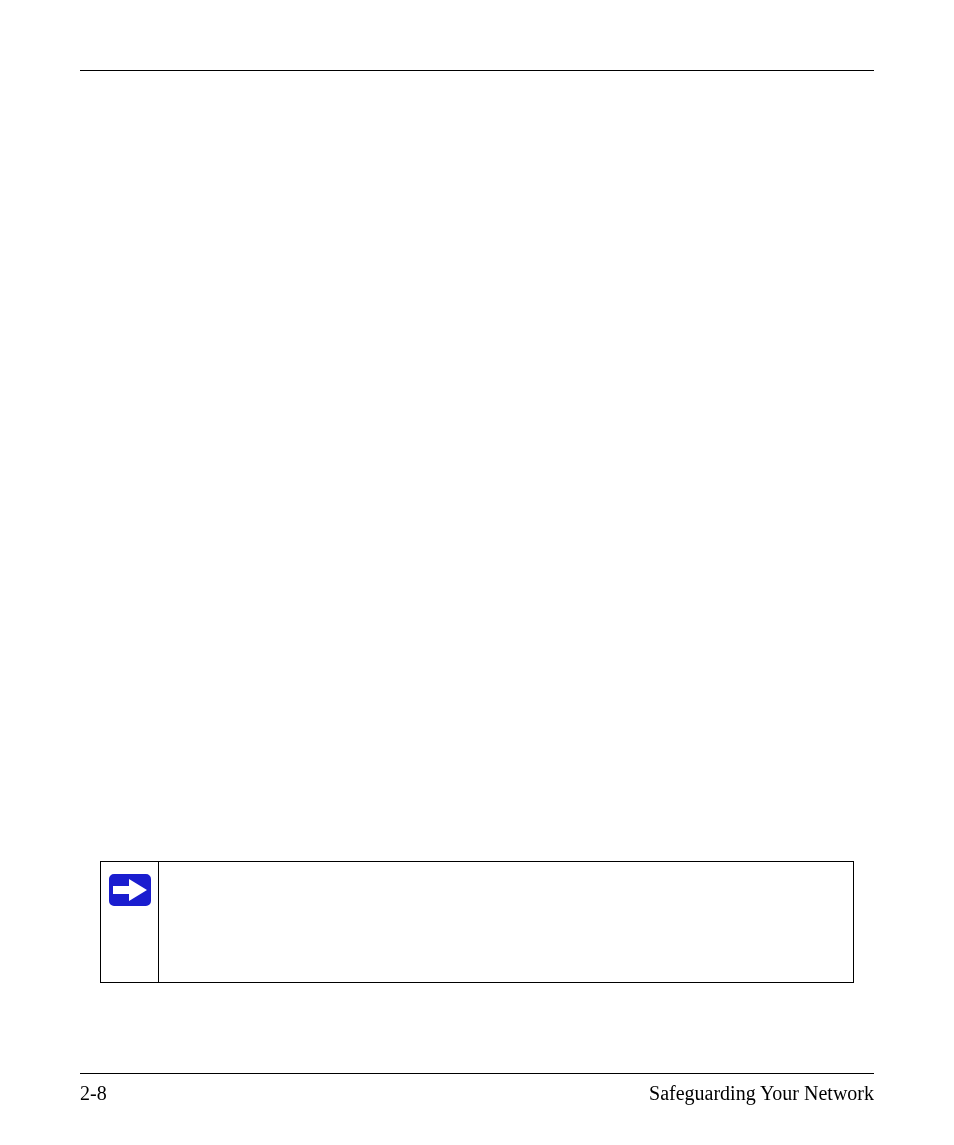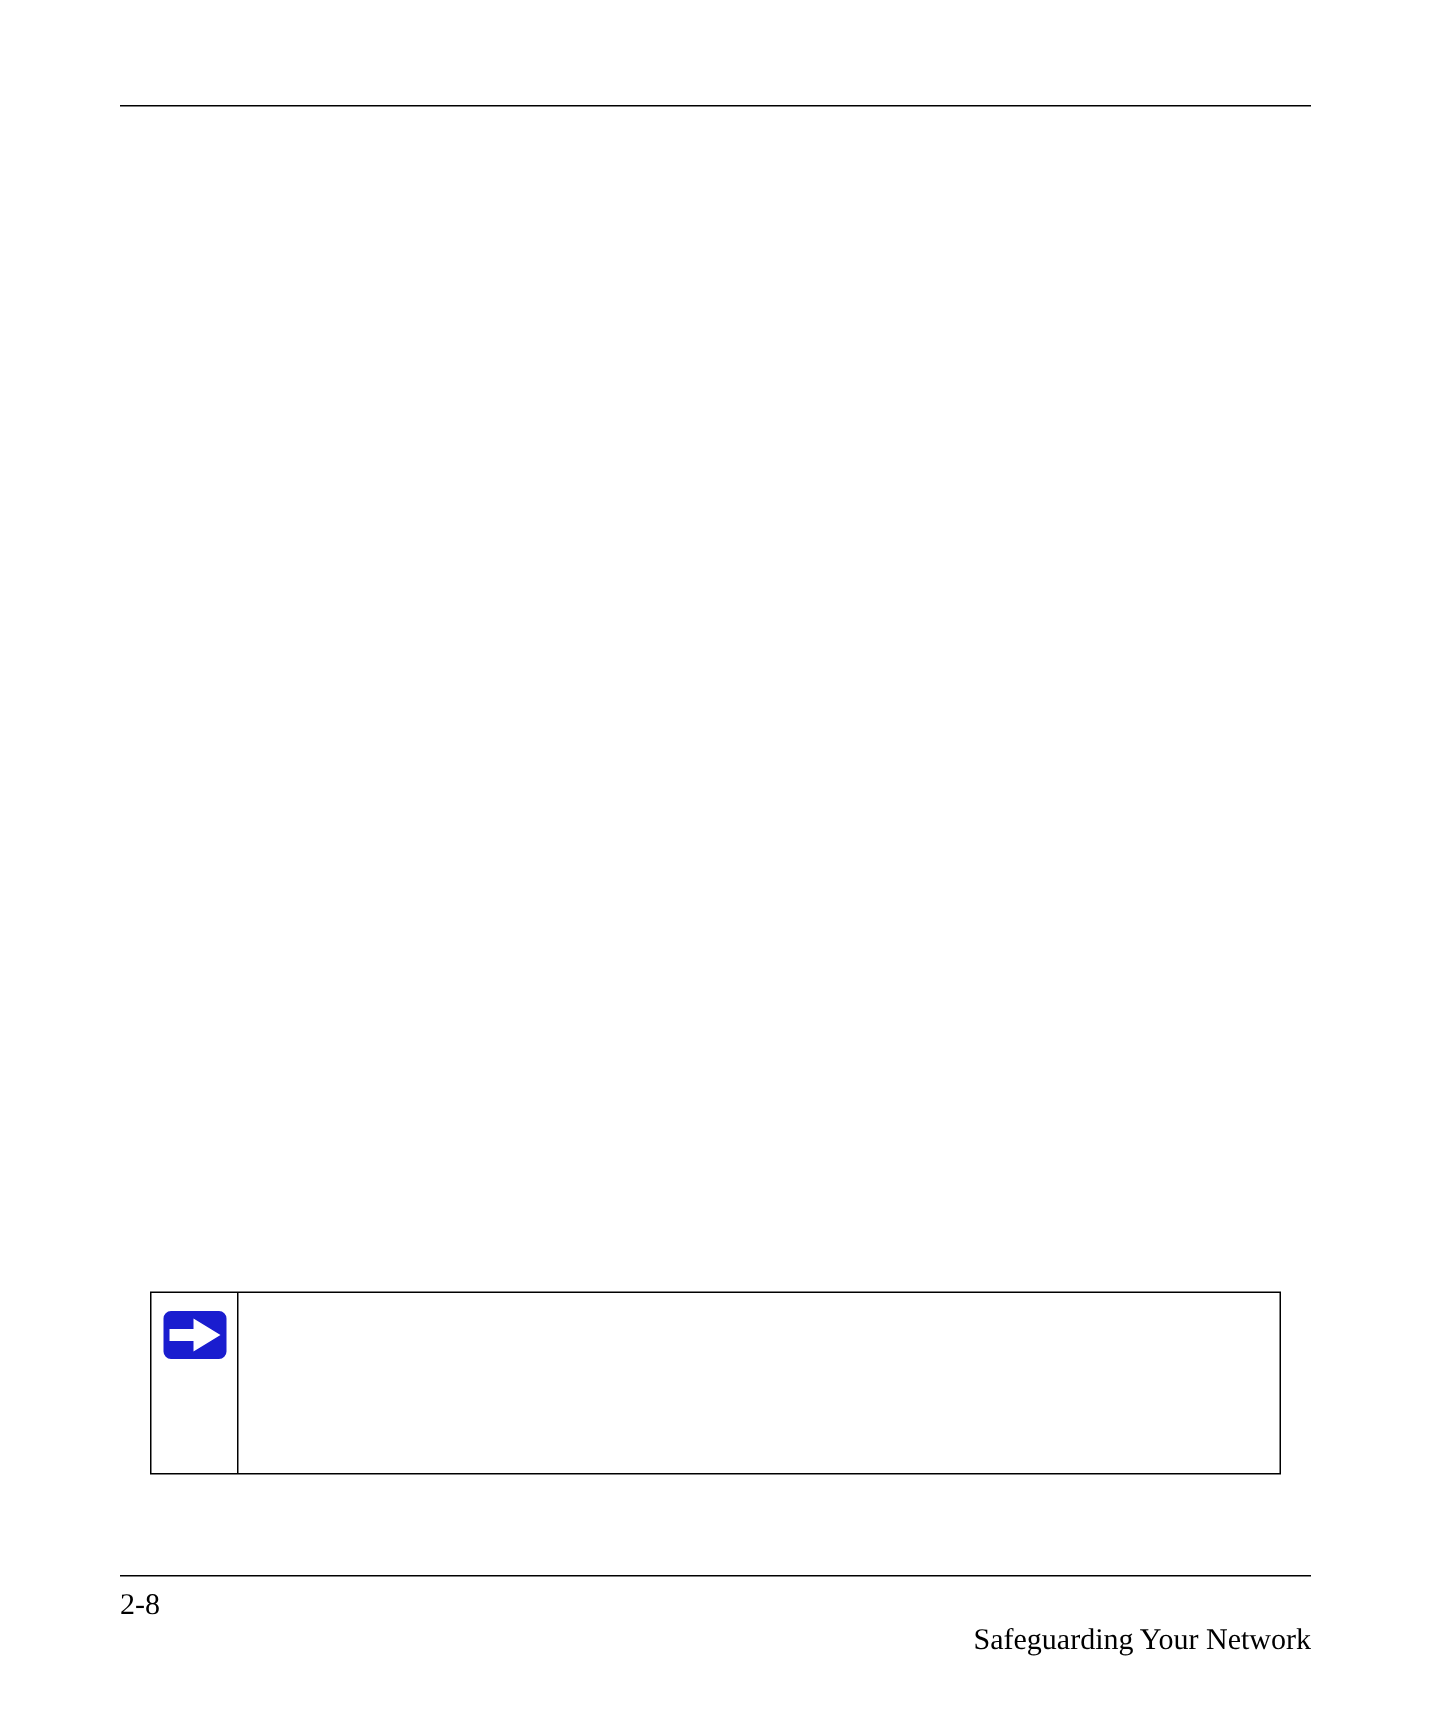--- a/index.html
+++ b/index.html
@@ -61,21 +61,21 @@
       left: 80px;
       right: 80px;
       bottom: 40px;
     }
     .footer-rule {
       border-top: 1.5px solid #000;
       margin-bottom: 8px;
     }
     .footer-line {
       display: flex;
-      flex-direction: column;
+      flex-direction: row;
       justify-content: space-between;
       font-size: 20px;
     }
     .footer-left {
       text-align: left;
     }
     .footer-right {
       text-align: right;
     }
   </style>

